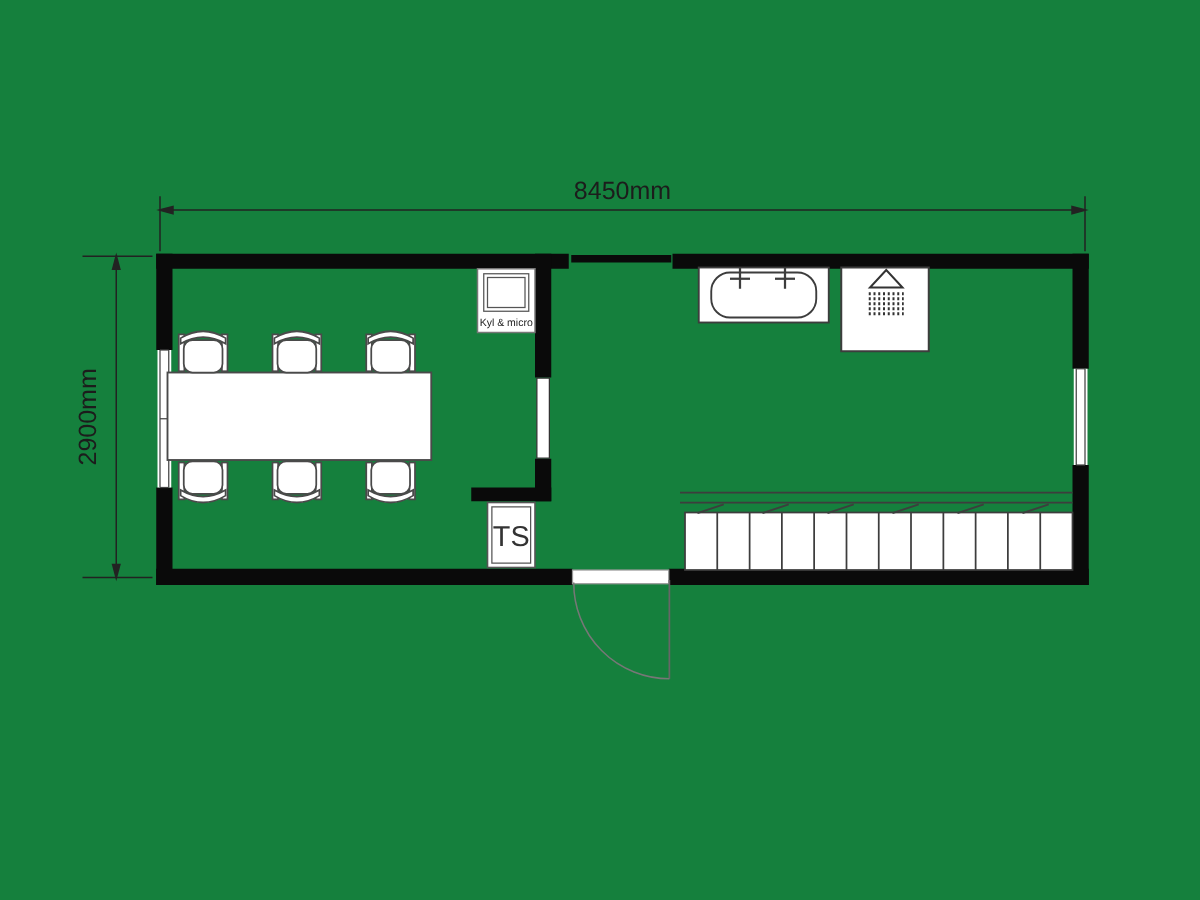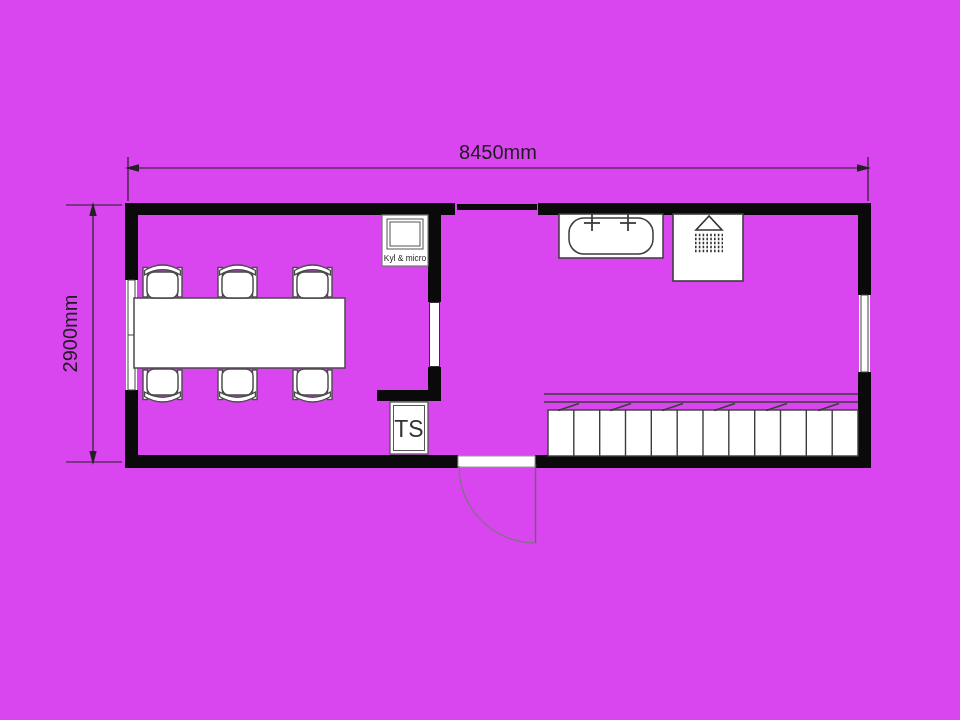--- a/index.html
+++ b/index.html
@@ -1,19 +1,19 @@
 <!DOCTYPE html>
 <html><head>
 <meta charset="utf-8">
 <style>
   html,body{margin:0;padding:0;background:#ffffff;}
   .canvas{
     position:relative;
     width:960px;height:720px;
-    background:#d946ef;
+    background:#15803d;
     font-family:"Liberation Sans", sans-serif;
     overflow:hidden;
   }
   svg text{font-family:"Liberation Sans", sans-serif;}
   .dim-text{fill:#1c1c1c;font-size:20px;}
   .label-small{fill:#222;font-size:8.4px;}
   .label-ts{fill:#333;font-size:23px;}
 </style>
 </head>
 <body>

